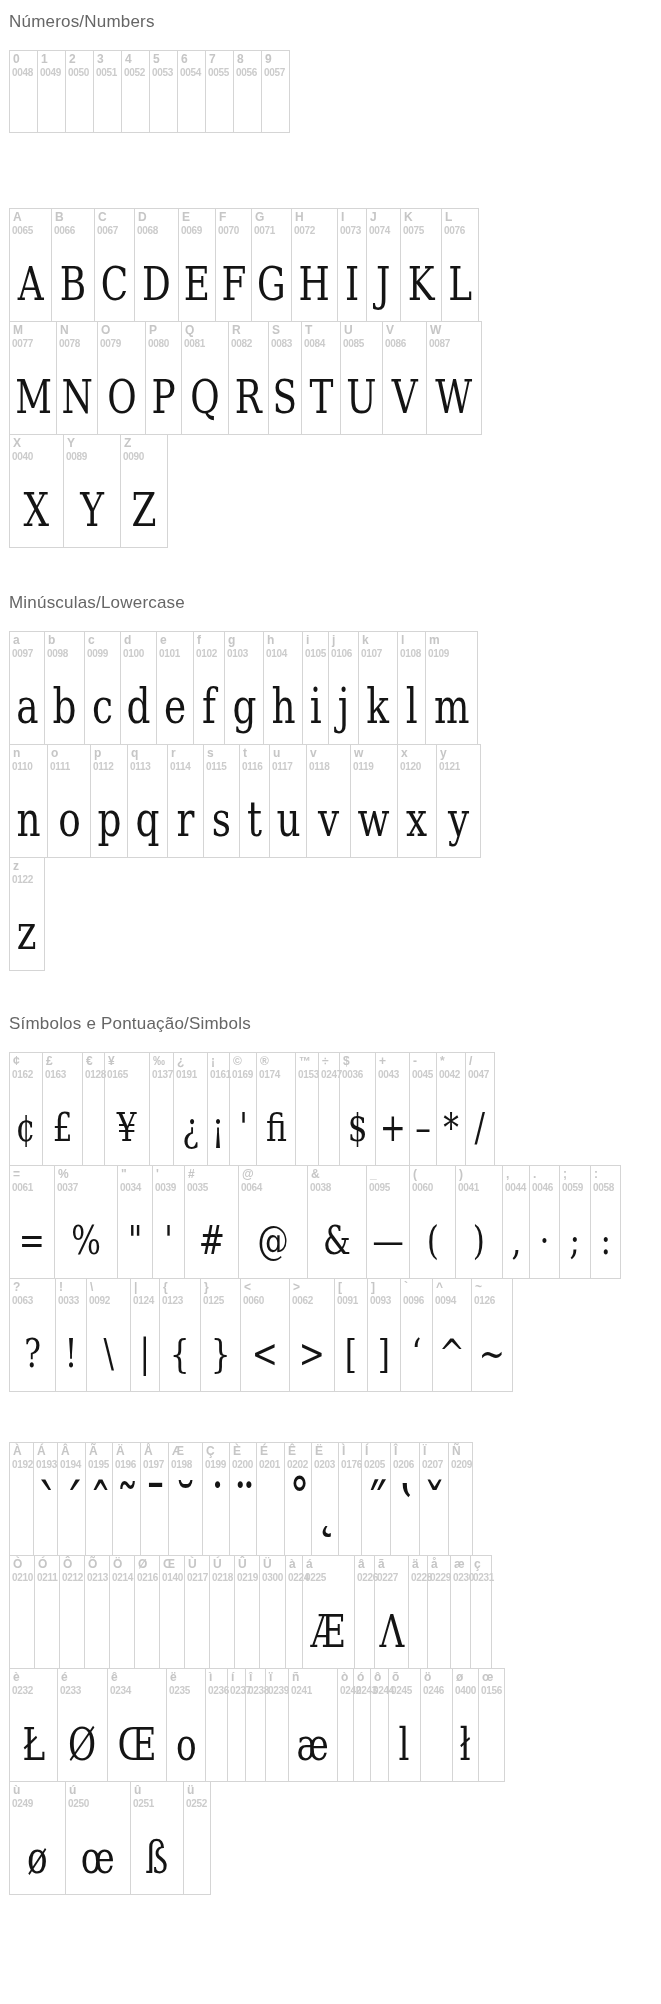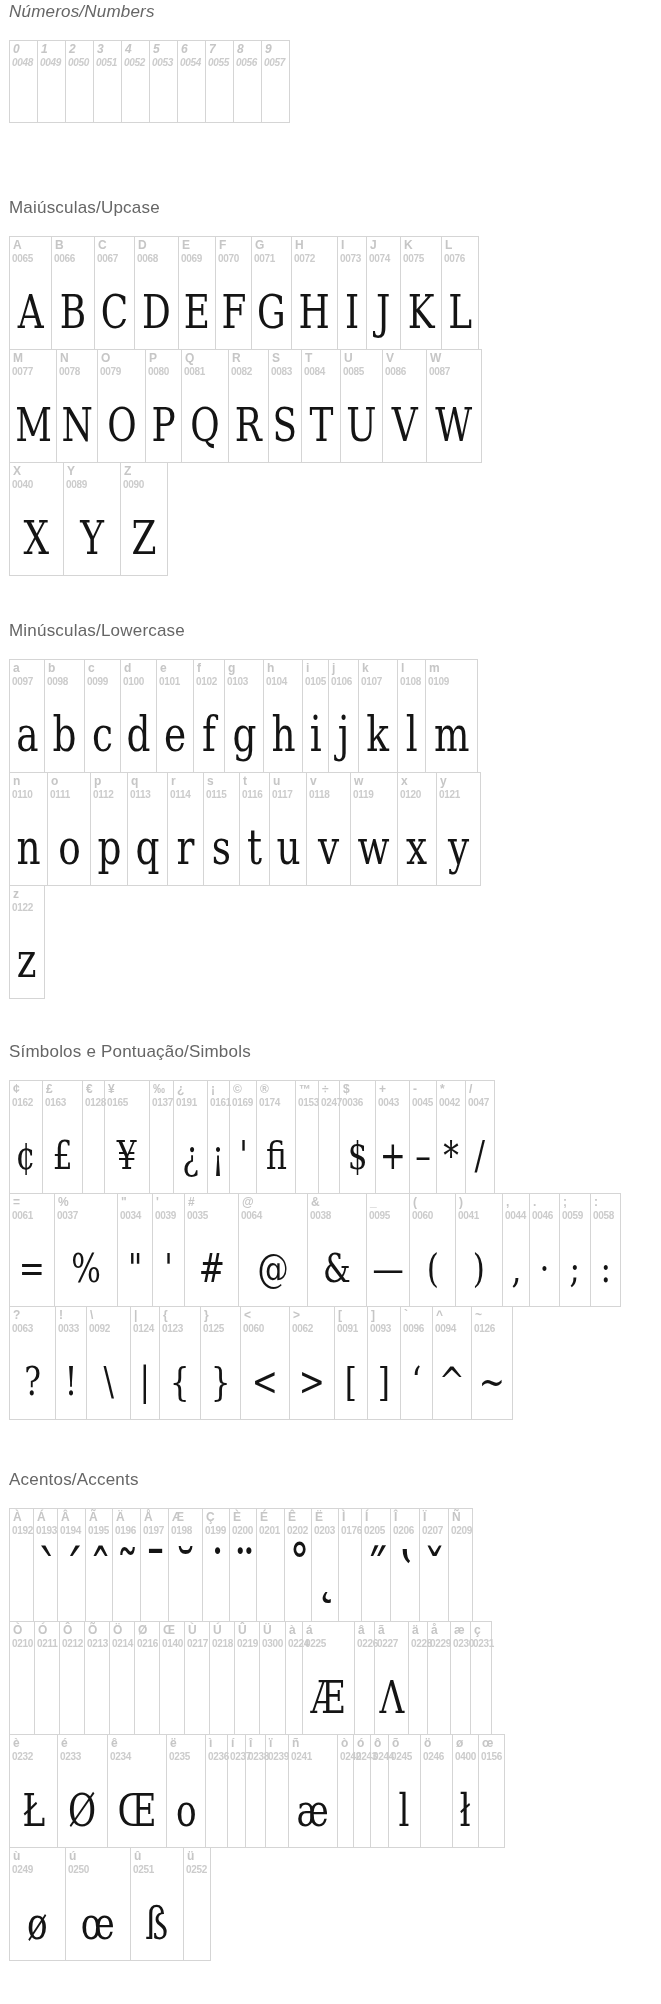--- a/index.html
+++ b/index.html
@@ -17,21 +17,21 @@
     padding:2px 0 0 9px;
     font-family:"Liberation Sans",sans-serif;
     overflow:hidden;
   }
   .heading{
     font-size:17px;line-height:20px;
     color:var(--heading-color);
     letter-spacing:.2px;
     margin-bottom:18px;
   }
-  .section-numbers{margin-top:0;font-style:italic;}
+  .section-numbers{margin-top:10px;}
   .section-upcase{margin-top:75px;}
   .section-lowercase{margin-top:45px;}
   .section-symbols{margin-top:43px;}
   .section-accents{margin-top:50px;}
   .grid-row{display:flex;}
   .grid-row + .grid-row{margin-top:-1px;}
   .cell{
     position:relative;
     height:114px;
     border:1px solid var(--border-color);
@@ -124,21 +124,20 @@
           </div>
           <div class="cell" style="width: 29px;">
             <div class="char-label">9</div>
             <div class="char-code">0057</div>
             <div class="glyph"><span></span></div>
           </div>
         </div>
       </div>
     </div>
     <div class="section section-upcase">
-      <div class="heading">Maiúsculas/Upcase</div>
       <div class="grid">
         <div class="grid-row">
           <div class="cell" style="width: 43px;">
             <div class="char-label">A</div>
             <div class="char-code">0065</div>
             <div class="glyph"><span>A</span></div>
           </div>
           <div class="cell" style="width: 44px;">
             <div class="char-label">B</div>
             <div class="char-code">0066</div>
@@ -632,21 +631,20 @@
           </div>
           <div class="cell" style="width: 42px;">
             <div class="char-label">~</div>
             <div class="char-code">0126</div>
             <div class="glyph"><span>~</span></div>
           </div>
         </div>
       </div>
     </div>
     <div class="section section-accents">
-      <div class="heading">Acentos/Accents</div>
       <div class="grid">
         <div class="grid-row">
           <div class="cell" style="width: 25px;">
             <div class="char-label">À</div>
             <div class="char-code">0192</div>
             <div class="glyph"><span></span></div>
           </div>
           <div class="cell" style="width: 25px;">
             <div class="char-label">Á</div>
             <div class="char-code">0193</div>

